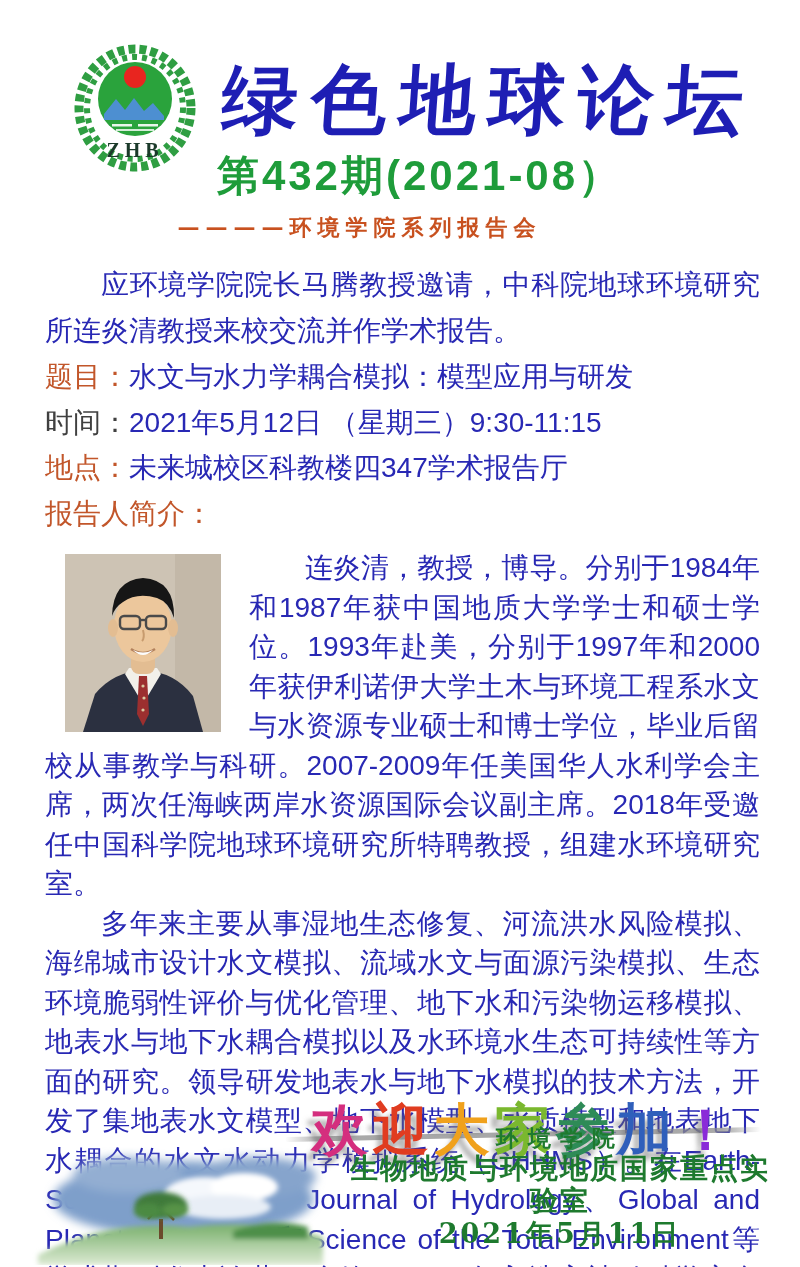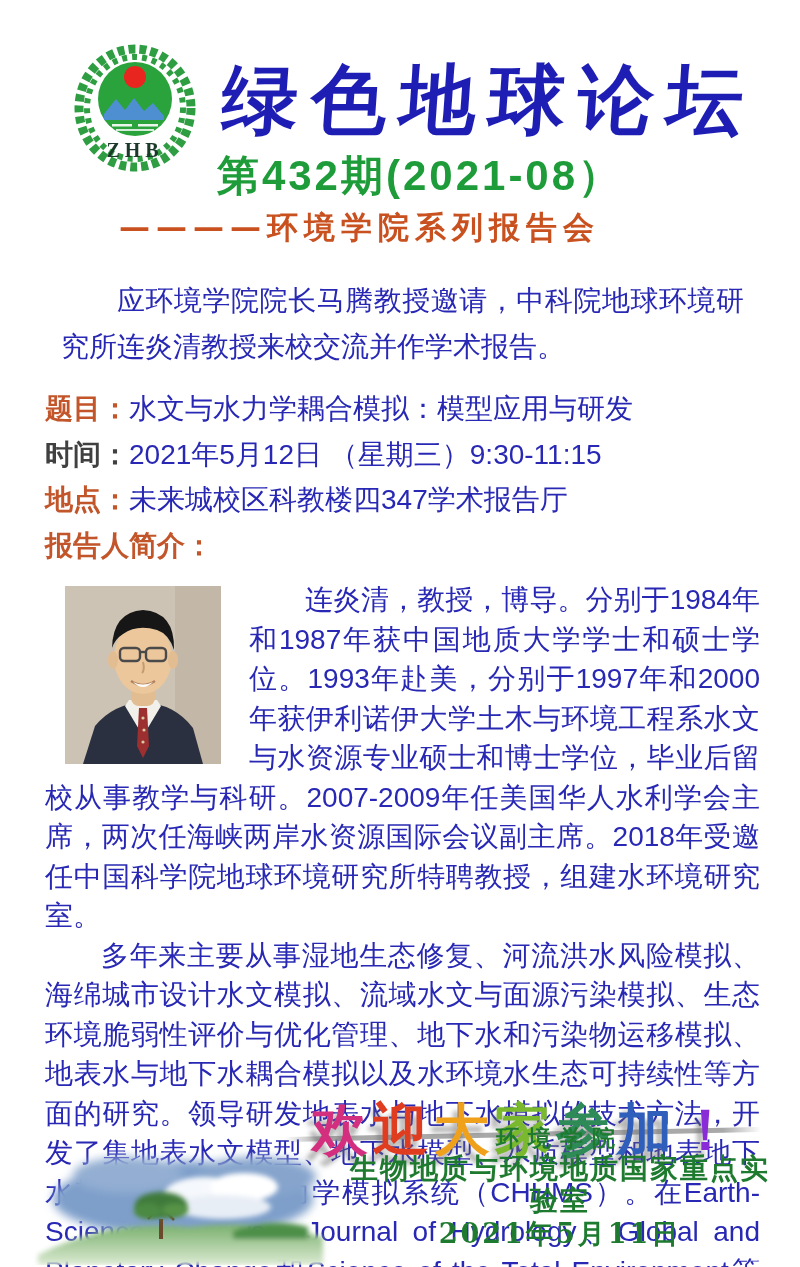--- a/index.html
+++ b/index.html
@@ -19,30 +19,30 @@
     white-space:nowrap;text-align:center;
     transform:skewX(-4deg);
   }
   .issue-line{
     position:absolute;top:150px;left:0;width:800px;text-align:center;
     font-size:42px;font-weight:bold;letter-spacing:3px;line-height:52px;
   }
   .series-line{
     position:absolute;top:206px;left:0;width:719px;text-align:center;
     font-family:"DejaVu Serif","Liberation Serif",serif;
-    font-size:31px;font-weight:bold;letter-spacing:6px;line-height:42px;
+    font-size:22px;font-weight:bold;letter-spacing:6px;line-height:42px;
   }
 
   
   .content{position:absolute;top:262px;left:45px;right:40px;}
   .intro{
-    font-size:28px;line-height:46px;text-indent:2em;text-align:justify;margin:16px;
+    font-size:28px;line-height:46px;text-indent:2em;text-align:justify;margin:0;
   }
   .info-line{font-size:28px;line-height:45.5px;white-space:nowrap;}
-  .info-label{font-weight:bold;}
+  .info-label{font-weight:normal;}
   .info-value{}
 
   .bio{margin-top:12px;font-size:28px;line-height:39.5px;text-align:justify;}
   .bio p{margin:0;text-indent:2em;}
   .photo{
     float:left;width:156px;height:178px;margin:6px 28px 6px 20px;
     box-shadow:0 0 0 1px #e2ddd4 inset;
   }
 
   

